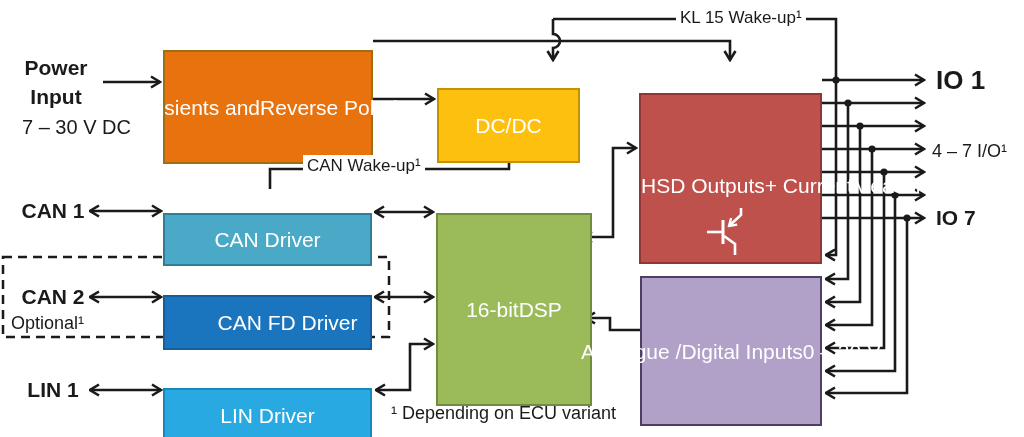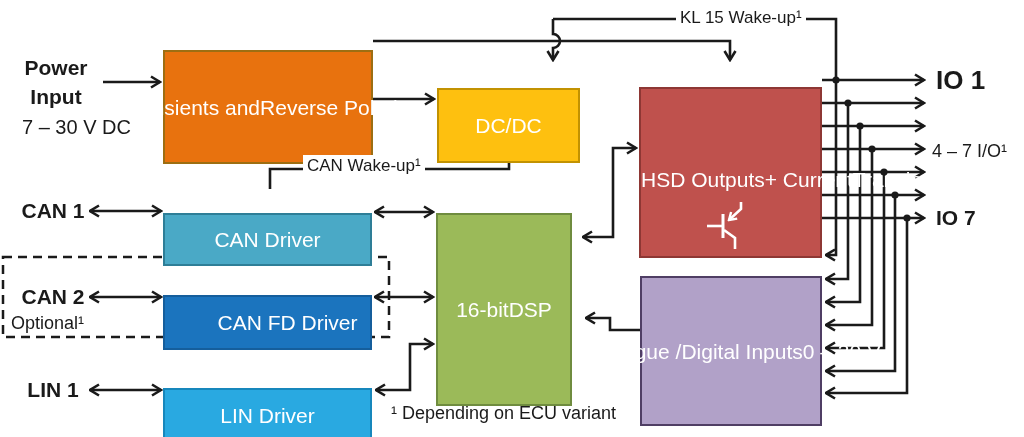--- a/index.html
+++ b/index.html
@@ -9,23 +9,23 @@
   .w{fill:none;stroke:var(--wire,#1A1A1A);stroke-width:2.6;}
   .mk{fill:none;stroke:var(--wire,#1A1A1A);stroke-width:2.6;}
   .dot{fill:var(--wire,#1A1A1A);stroke:none;}
   .dash{fill:none;stroke:var(--wire,#1A1A1A);stroke-width:2.5;stroke-dasharray:9 6;}
   .block{position:absolute;box-sizing:border-box;border:2.5px solid;color:#fff;
          display:flex;flex-direction:row;align-items:center;justify-content:center;
          font-size:21px;text-align:center;margin-top:25px;}
   .block span{display:block;line-height:29px;white-space:nowrap;}
   #b-protection{left:163px;top:25px;width:210px;height:114px;}
   #b-dcdc{left:437px;top:63px;width:143px;height:75px;}
-  #b-hsd{left:639px;top:62px;width:183px;height:171px;justify-content:flex-start;padding-top:13px;}
+  #b-hsd{left:639px;top:68px;width:183px;height:171px;justify-content:flex-start;padding-top:13px;}
   #b-hsd span{line-height:31px;}
-  #b-dsp{left:436px;top:188px;width:136px;height:193px;}
+  #b-dsp{left:436px;top:188px;width:156px;height:193px;}
   #b-analog{left:640px;top:251px;width:182px;height:150px;}
   #b-analog span{line-height:31px;}
   #b-can{left:163px;top:188px;width:209px;height:53px;}
   #b-canfd{left:163px;top:270px;width:209px;height:55px;padding-left:40px;}
   #b-lin{left:163px;top:363px;width:209px;height:54px;text-align:right;}
   .lbl{position:absolute;white-space:nowrap;}
   #l-power1{left:6px;top:53px;width:100px;text-align:center;font-weight:bold;font-size:21px;line-height:29px;}
   #l-power2{left:6px;top:82px;width:100px;text-align:center;font-weight:bold;font-size:21px;line-height:29px;}
   #l-power3{left:22px;top:114px;font-size:20px;line-height:26px;}
   #l-can1{left:8px;top:197px;width:90px;text-align:center;font-weight:bold;font-size:21px;line-height:28px;}
@@ -111,21 +111,21 @@
     <span>Reverse Polarity</span>
   </div>
 
   <div class="block" id="b-dcdc" style="background-color: rgb(254, 192, 15); border-color: rgb(194, 146, 1);">
     <span>DC/DC</span>
   </div>
 
   <div class="block" id="b-hsd" style="background-color: rgb(191, 81, 77); border-color: rgb(142, 55, 52);">
     <span>HSD Outputs</span>
     <span>+ Current</span>
-    <span>Transients</span>
+    <span>Measurement</span>
     <svg id="transistor" width="44" height="52" viewBox="0 0 44 52">
       <defs>
         <marker id="arrw" viewBox="0 0 10 12" refX="8.5" refY="6" markerWidth="10" markerHeight="12" markerUnits="userSpaceOnUse" orient="auto">
           <path d="M1.5,1.5 L8.5,6 L1.5,10.5" fill="none" stroke="#ffffff" stroke-width="2.4"></path>
         </marker>
       </defs>
       <path d="M18,15 V39" fill="none" stroke="#ffffff" stroke-width="3"></path>
       <path d="M2,27 H17" fill="none" stroke="#ffffff" stroke-width="2.6"></path>
       <path d="M36,3 V10 L24,21" fill="none" stroke="#ffffff" stroke-width="2.6" marker-end="url(#arrw)"></path>
       <path d="M19,31 L30,39 V50" fill="none" stroke="#ffffff" stroke-width="2.6"></path>

